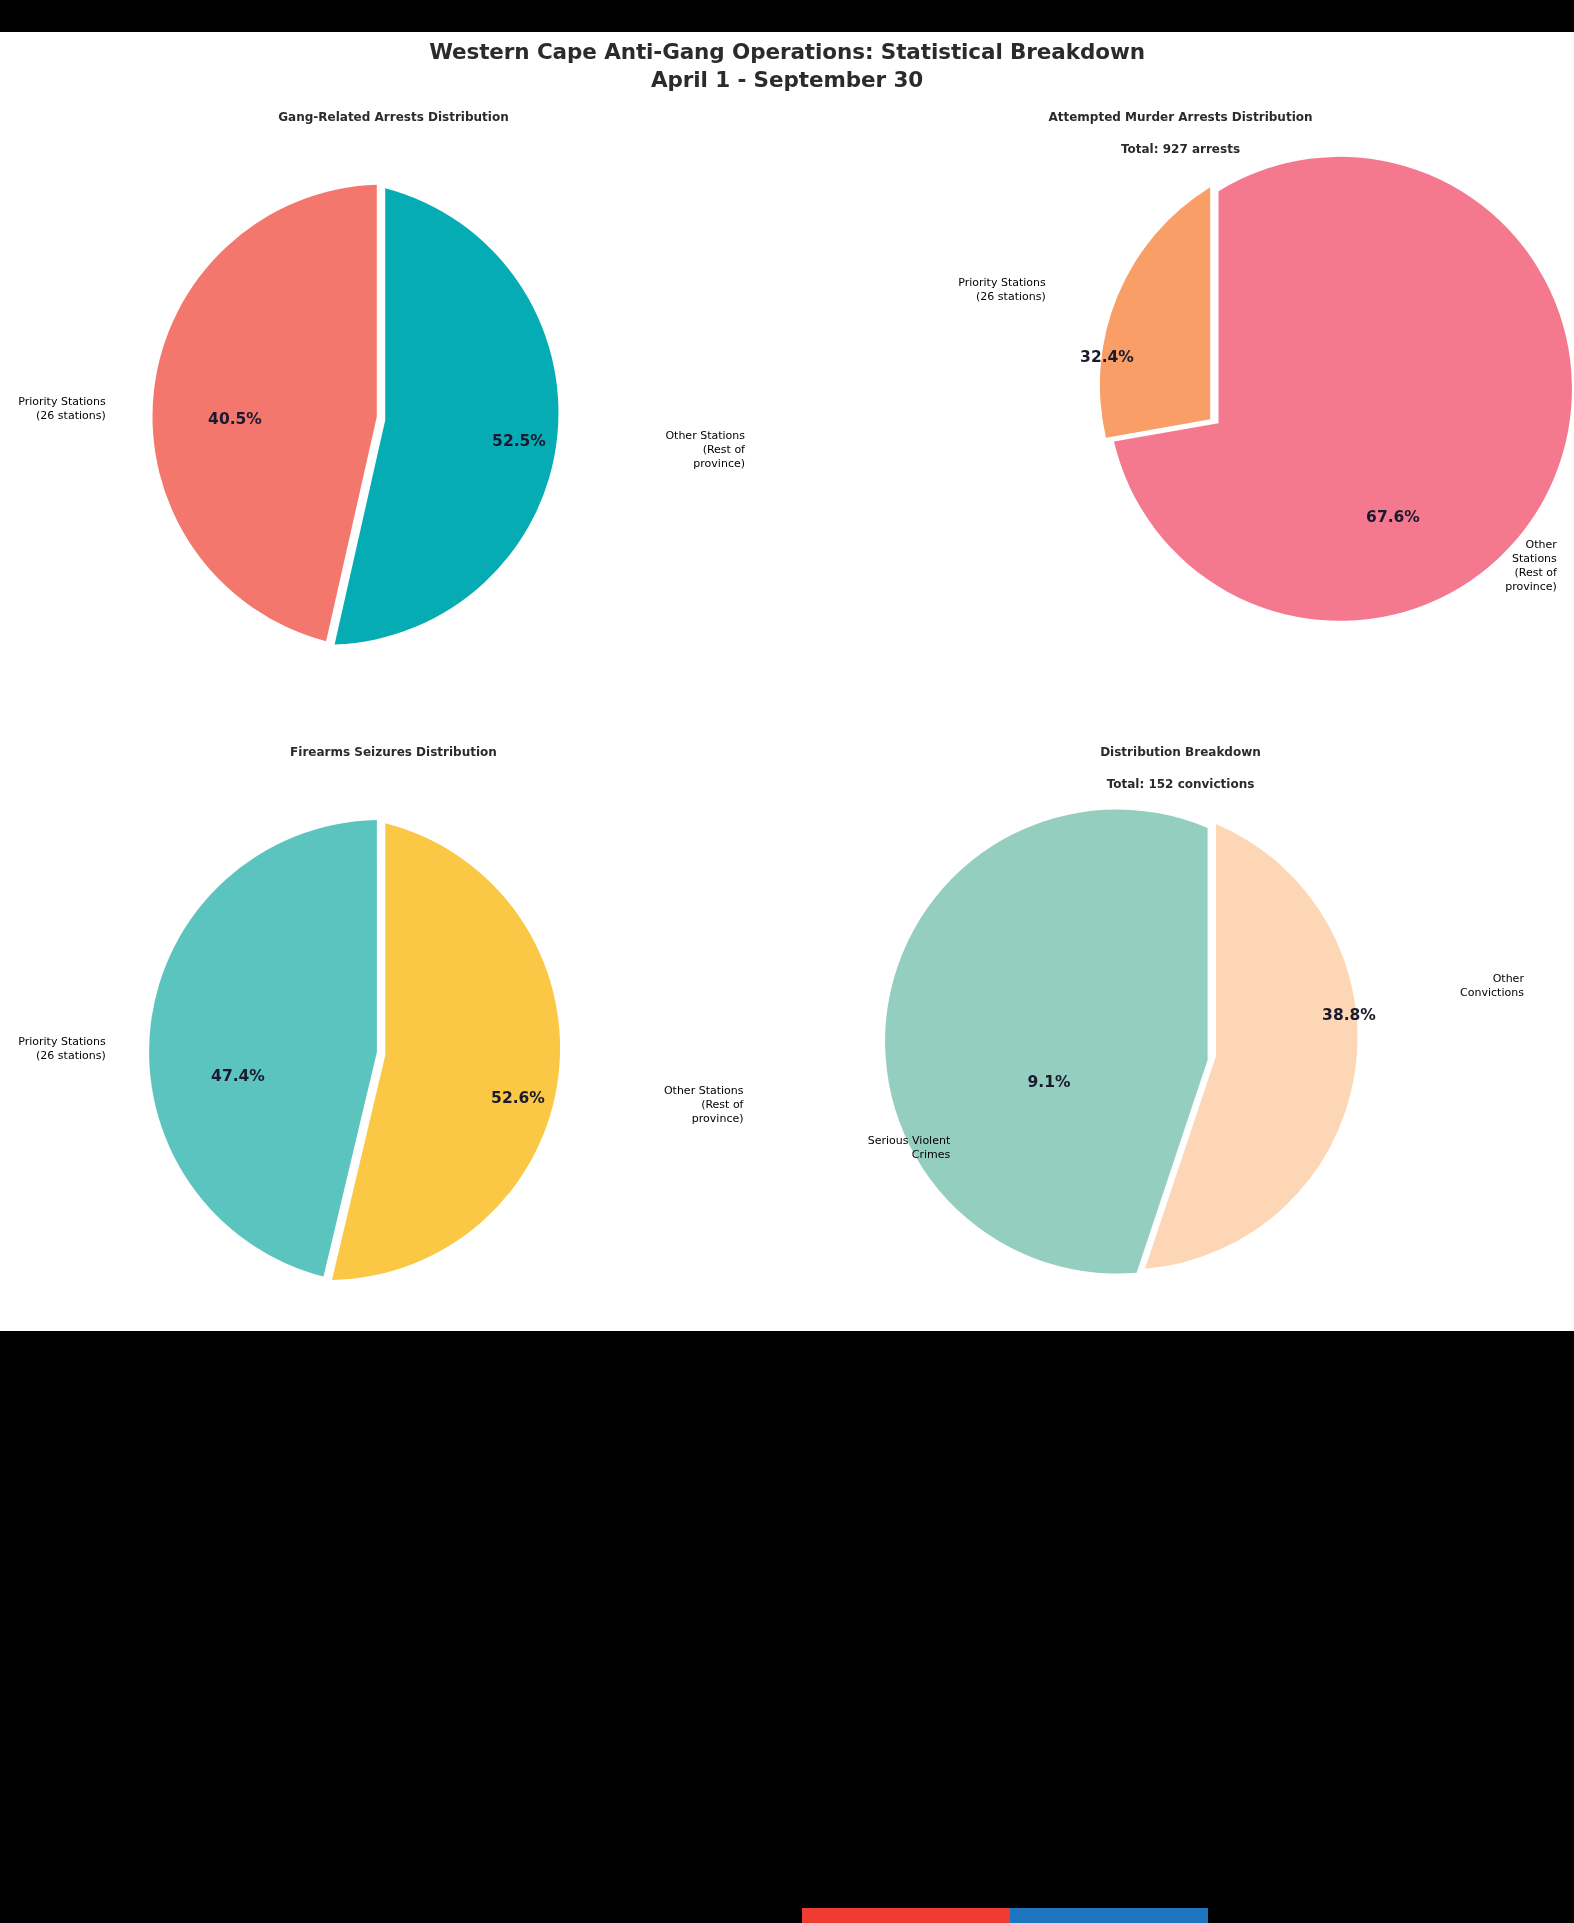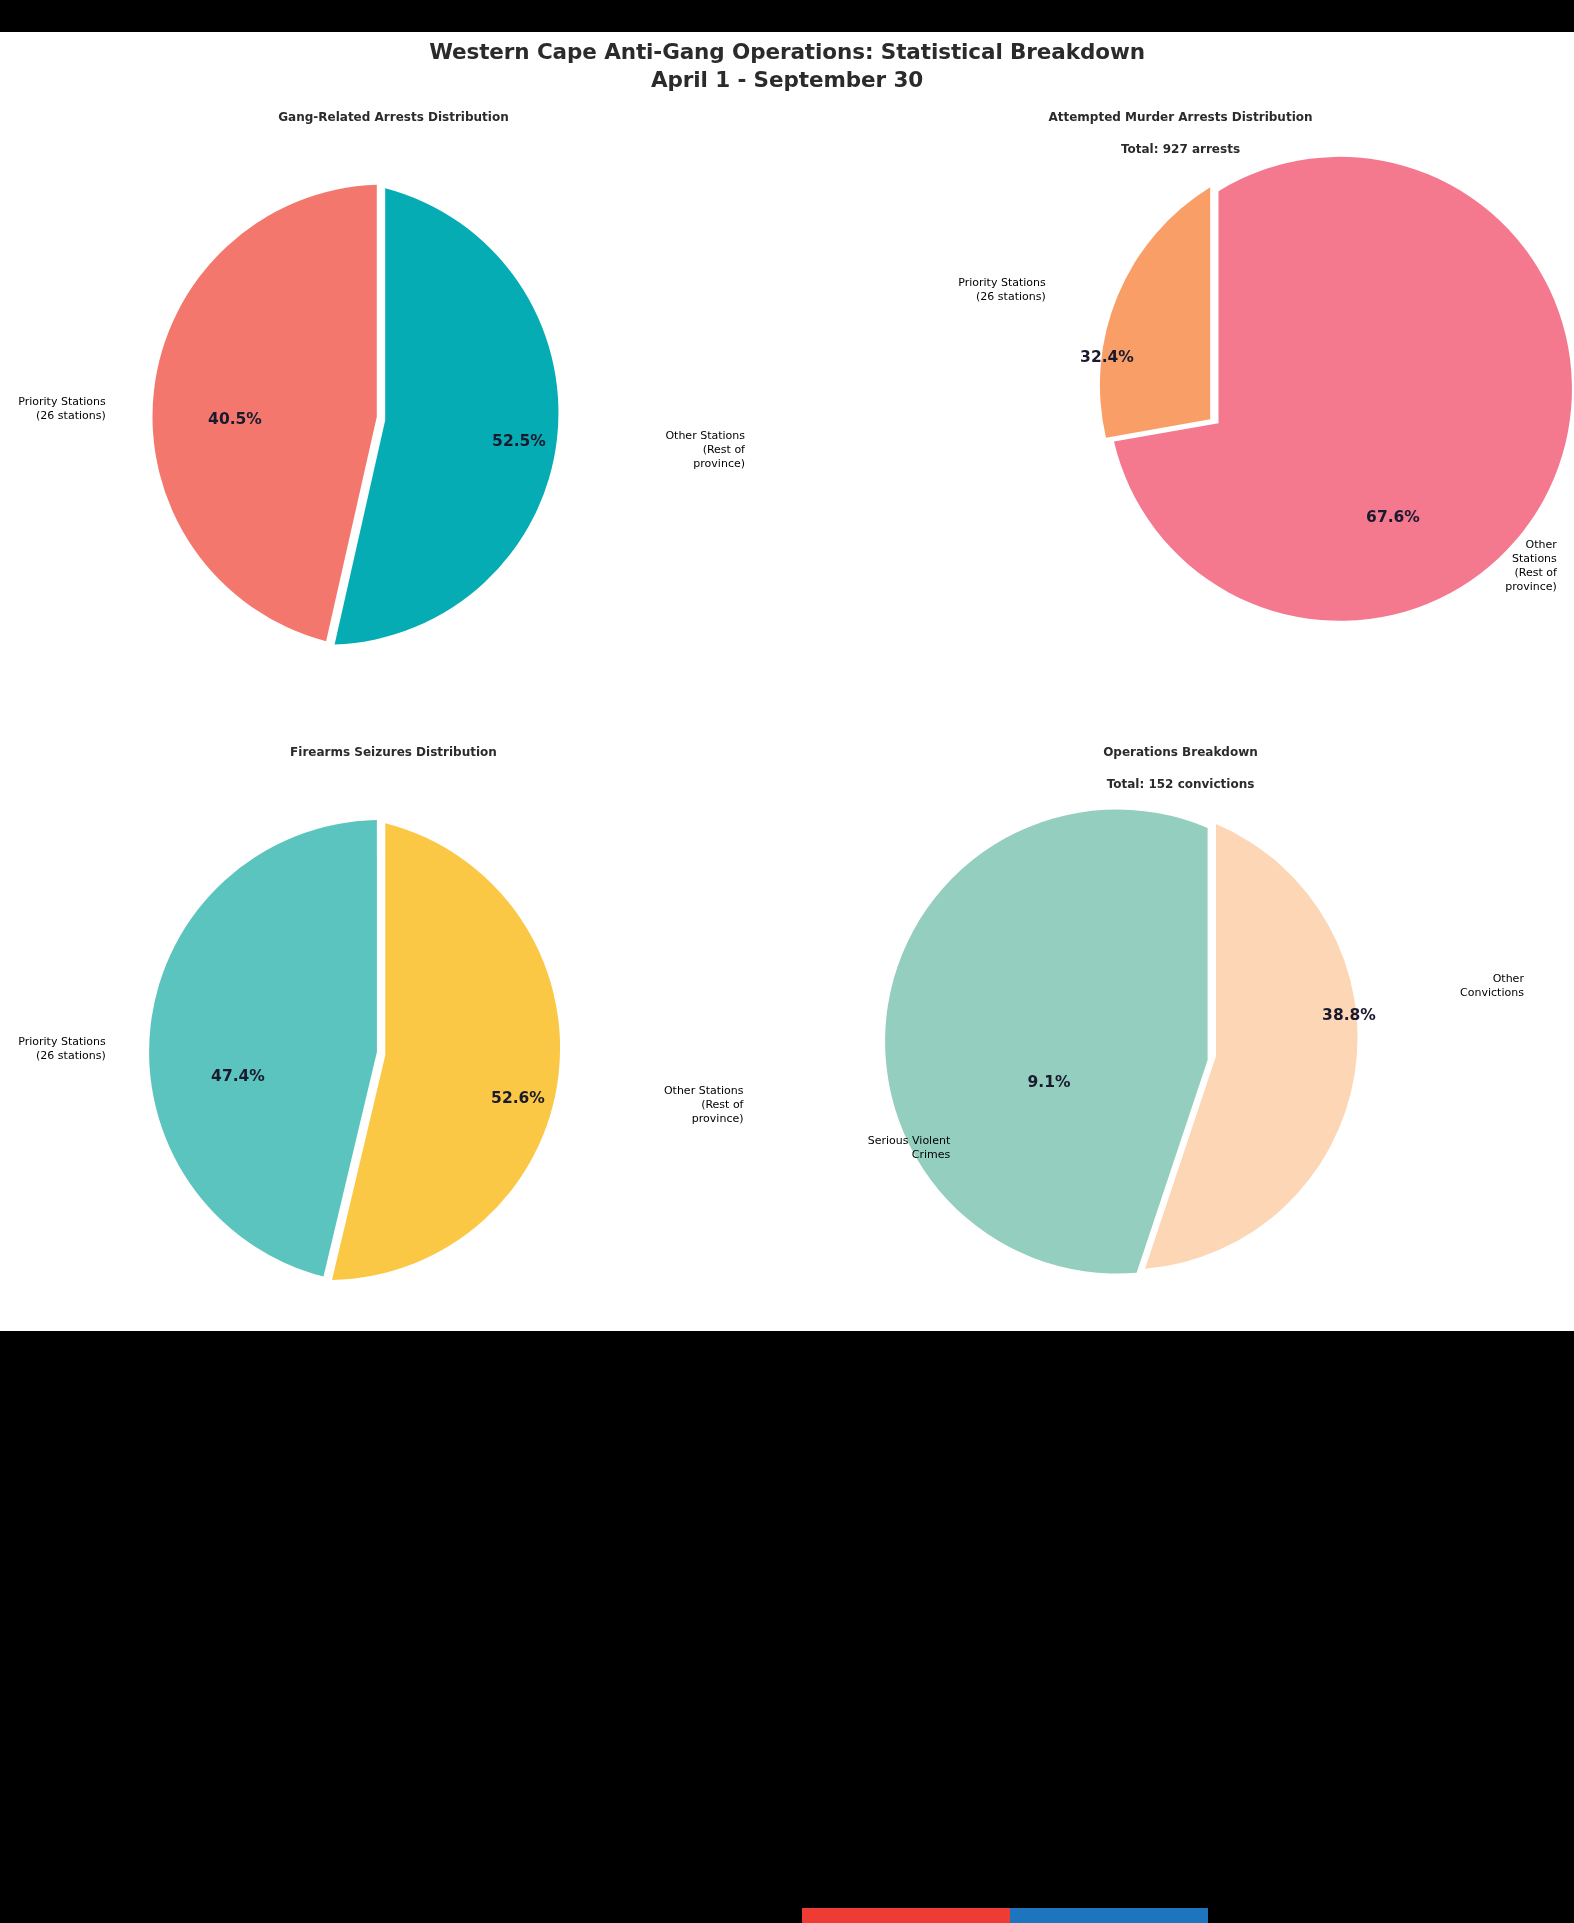--- a/index.html
+++ b/index.html
@@ -175,21 +175,21 @@
 
         <div class="wedge-name align-right" style="left:62px; top:320px;">Priority Stations
 (26 stations)</div>
         <div class="wedge-name align-left" style="left:700px; top:376px;">Other Stations
 (Rest of province)</div>
       </div>
     </div>
 
     <div class="panel" id="panel-3">
       <div class="panel-title">
-        <div>Operations Breakdown</div>
+        <div>Distribution Breakdown</div>
         <div>Total: 152 convictions</div>
       </div>
       <div class="pie-wrap">
         <svg class="pie-svg" width="787" height="600" viewBox="0 0 787 600">
 
           <path fill="#FDD7B5" d="M 429.0 327.0 L 429.0 95.0 A 232 232 0 0 1 358.0 539.8 Z"></path>
 
           <path fill="#93CEBE" d="M 420.6 330.9 L 349.6 543.7 A 232 232 0 1 1 420.6 98.9 Z"></path>
         </svg>
 

